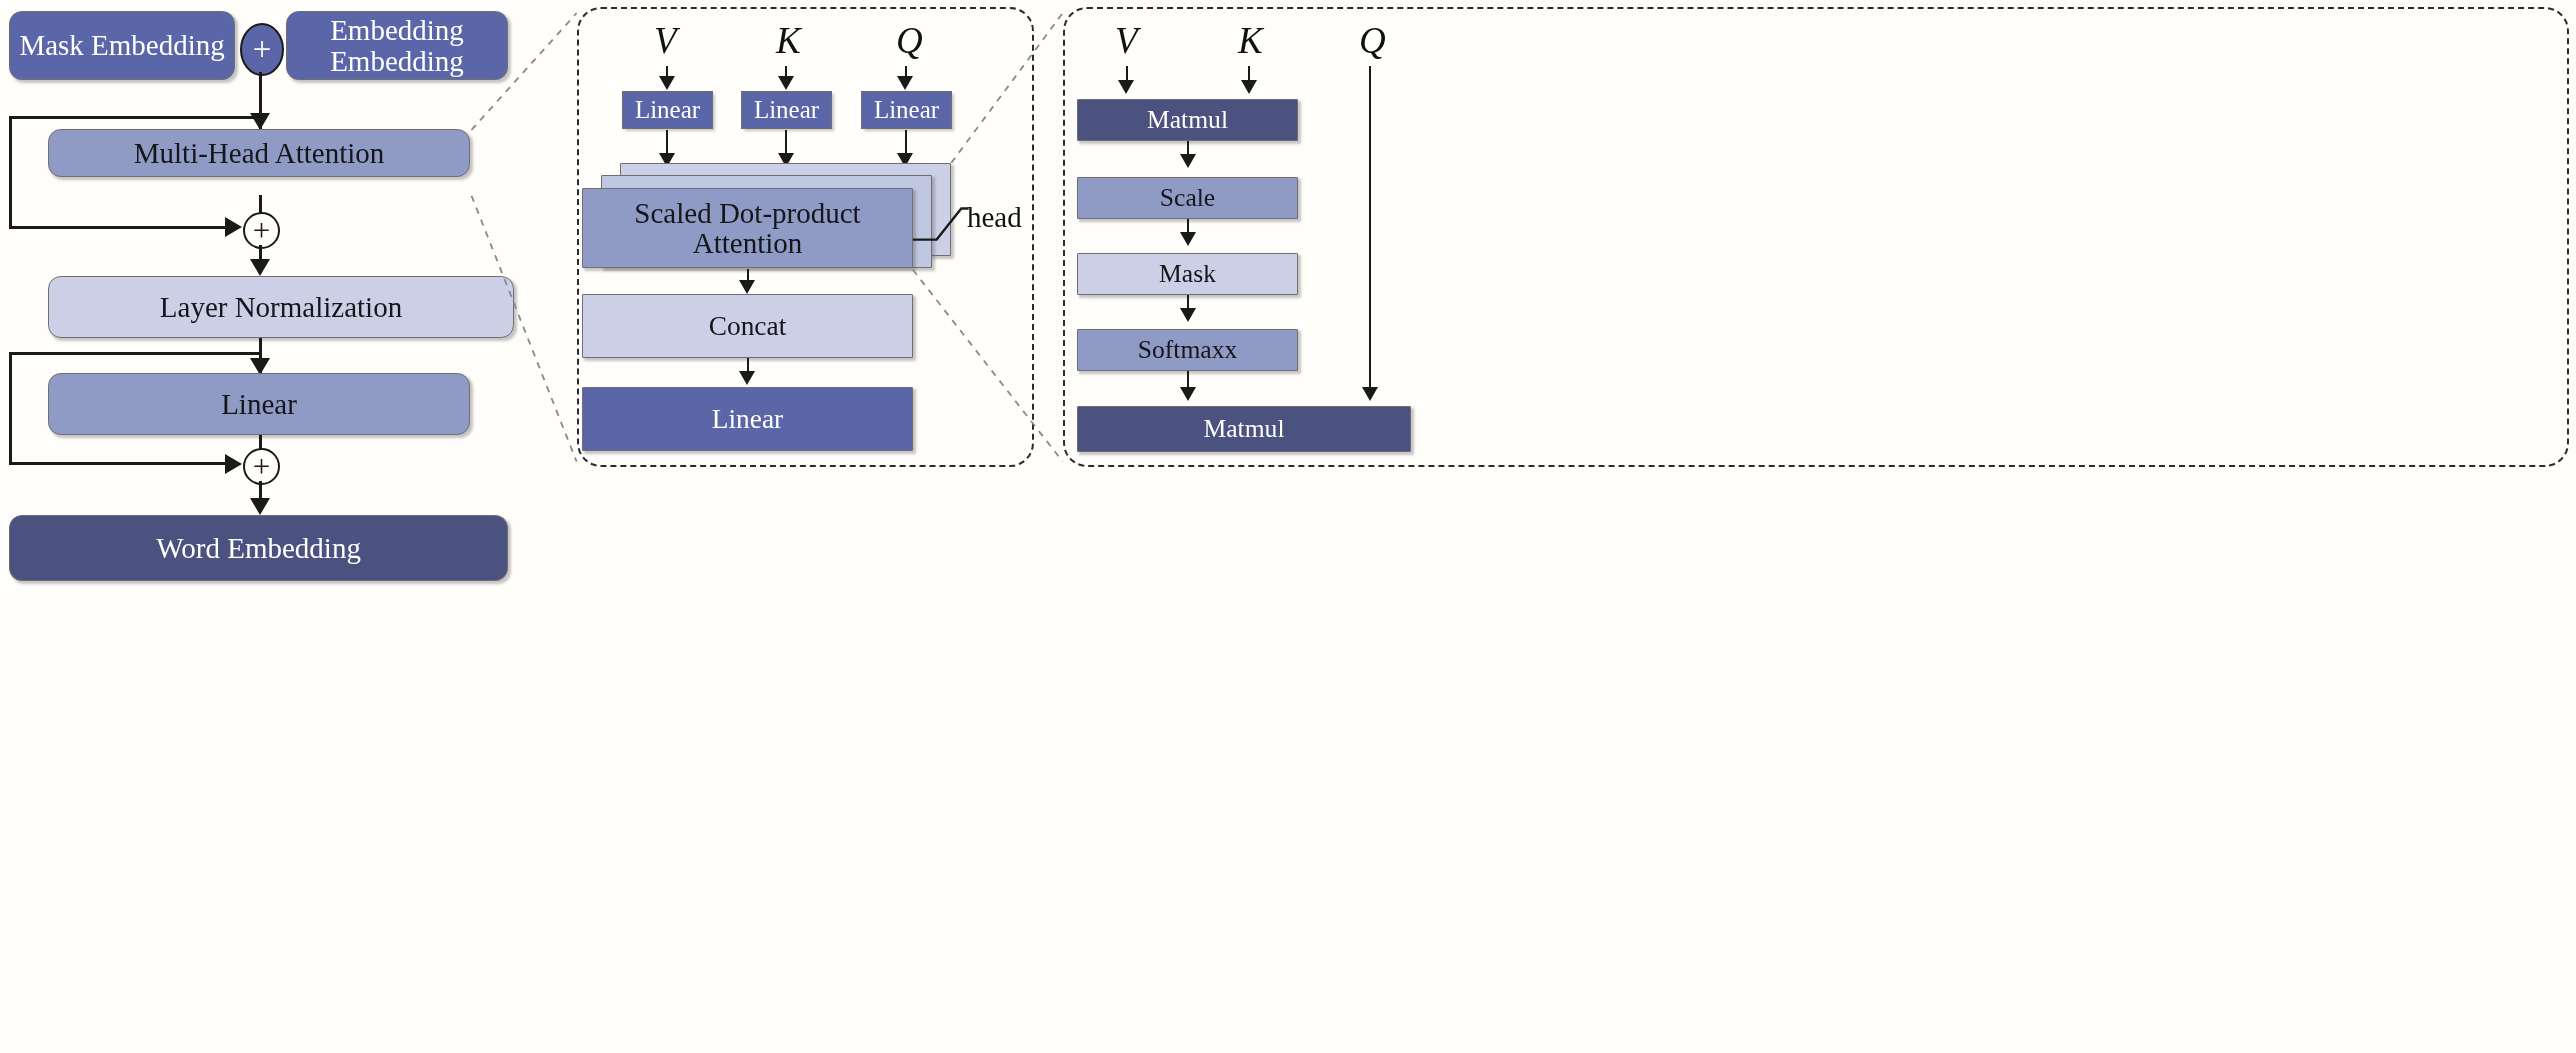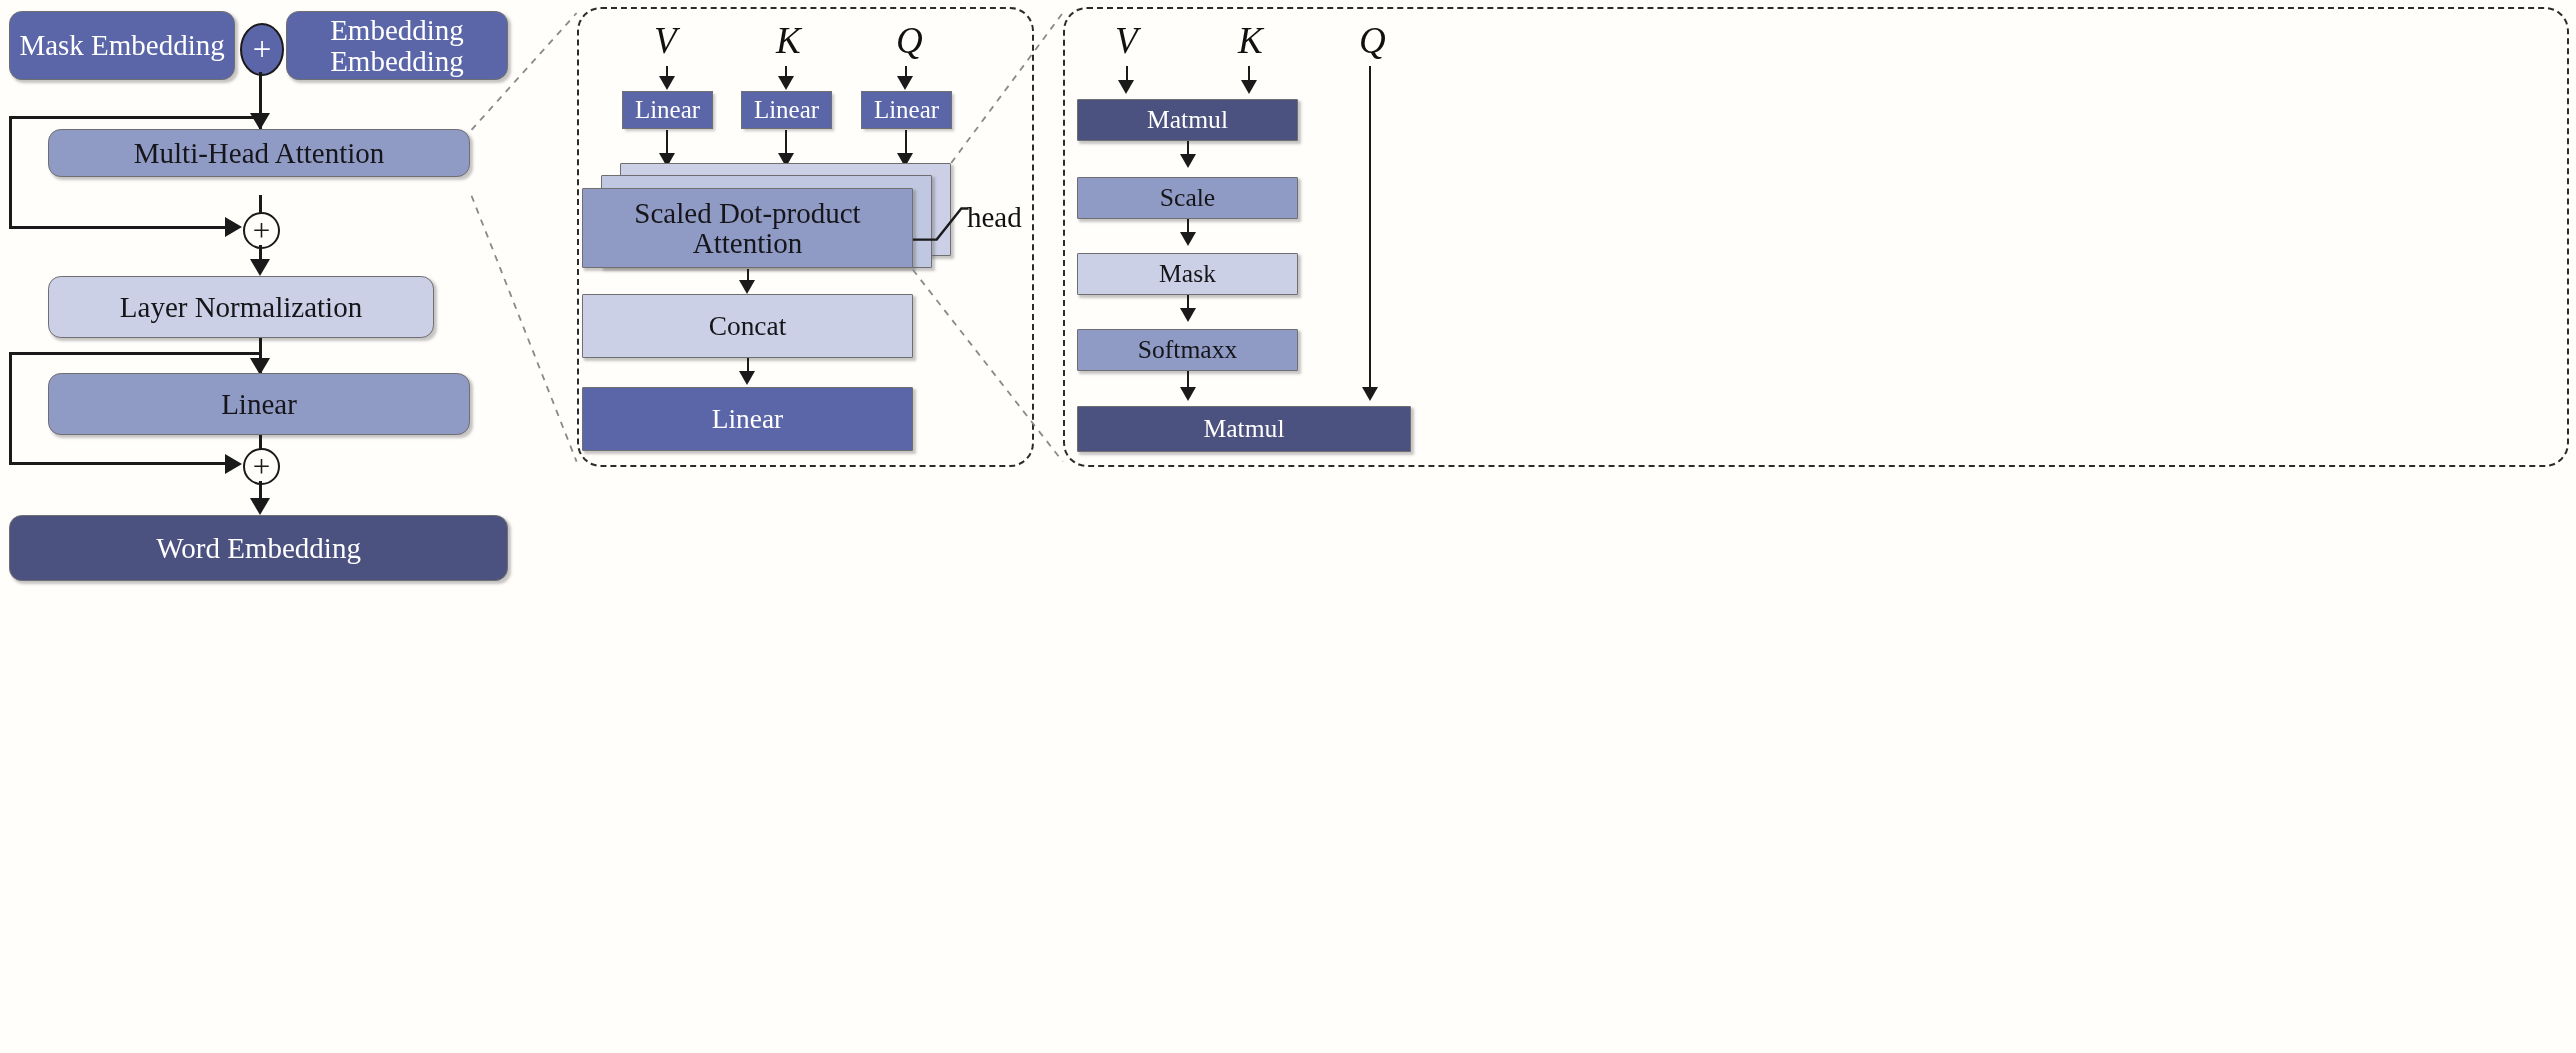--- a/index.html
+++ b/index.html
@@ -58,21 +58,21 @@
   <div class="arrowr" style="left:225px;top:217px;"></div>
 
   <div class="box r14 c-light" style="left:48px;top:129px;width:422px;height:48px;font-size:29px;">Multi-Head Attention</div>
 
   <div class="vline" style="left:259px;top:195px;height:19px;"></div>
   <div class="plus" style="left:243px;top:212px;width:33px;height:33px;">+</div>
 
   <div class="vline" style="left:259px;top:245px;height:20px;"></div>
   <div class="arrowd" style="left:250px;top:259px;"></div>
 
-  <div class="box r14 c-pale" style="left:48px;top:276px;width:386px;height:62px;font-size:29px;">Layer Normalization</div>
+  <div class="box r14 c-pale" style="left:48px;top:276px;width:466px;height:62px;font-size:29px;">Layer Normalization</div>
 
   <div class="vline" style="left:259px;top:338px;height:37px;"></div>
   <div class="arrowd" style="left:250px;top:358px;"></div>
   <div class="hline" style="left:9.1px;top:352px;width:251px;"></div>
   <div class="vline" style="left:9.1px;top:352px;height:113px;"></div>
   <div class="hline" style="left:9.1px;top:462px;width:222px;"></div>
   <div class="arrowr" style="left:225px;top:454px;"></div>
 
   <div class="box r14 c-light" style="left:48px;top:373px;width:422px;height:62px;font-size:29px;">Linear</div>
 

